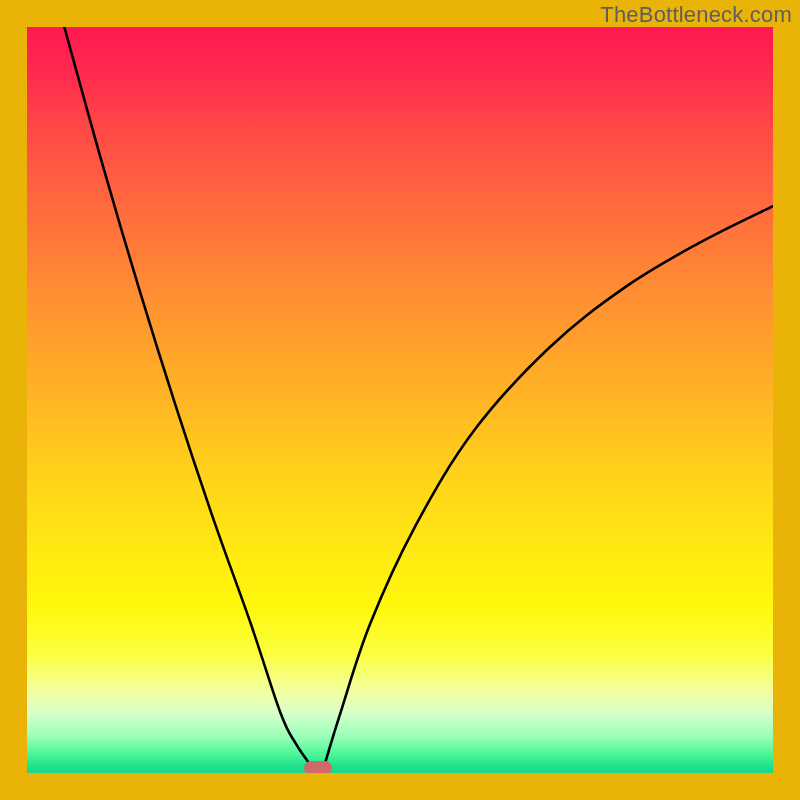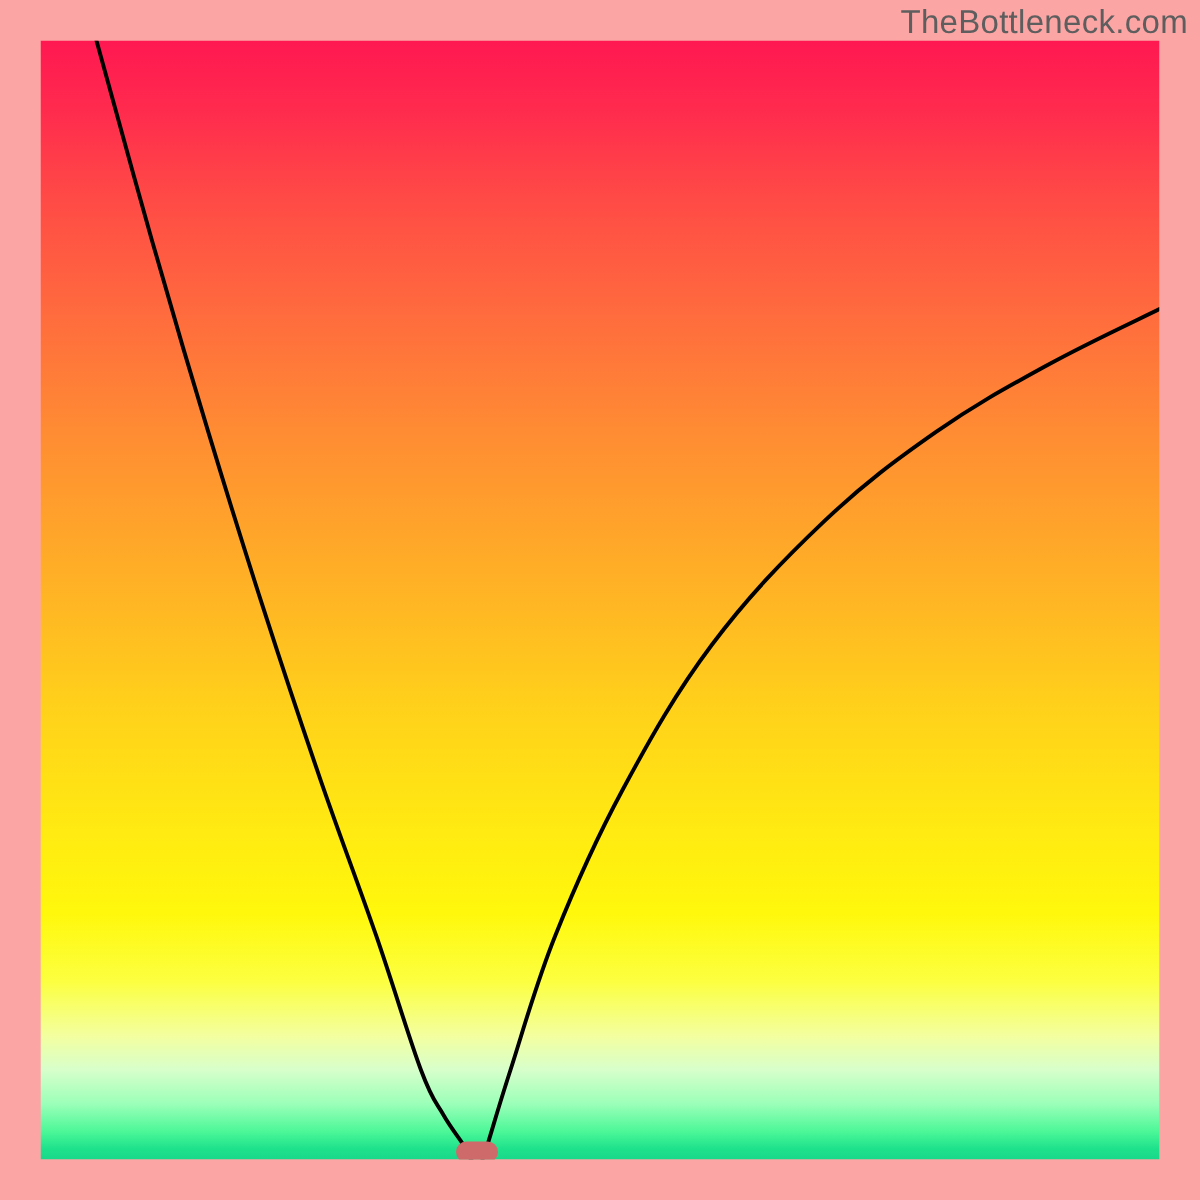--- a/index.html
+++ b/index.html
@@ -8,21 +8,21 @@
     width: 800px;
     height: 800px;
     background: #000;
     font-family: Arial, Helvetica, sans-serif;
     overflow: hidden;
   }
   .frame {
     position: relative;
     width: 800px;
     height: 800px;
-    background: #fca5a5;
+    background: #eab308;
   }
   .watermark {
     position: absolute;
     top: 2px;
     right: 8px;
     color: #5e5e5e;
     font-size: 22px;
     font-weight: 500;
     letter-spacing: 0.2px;
     z-index: 10;

